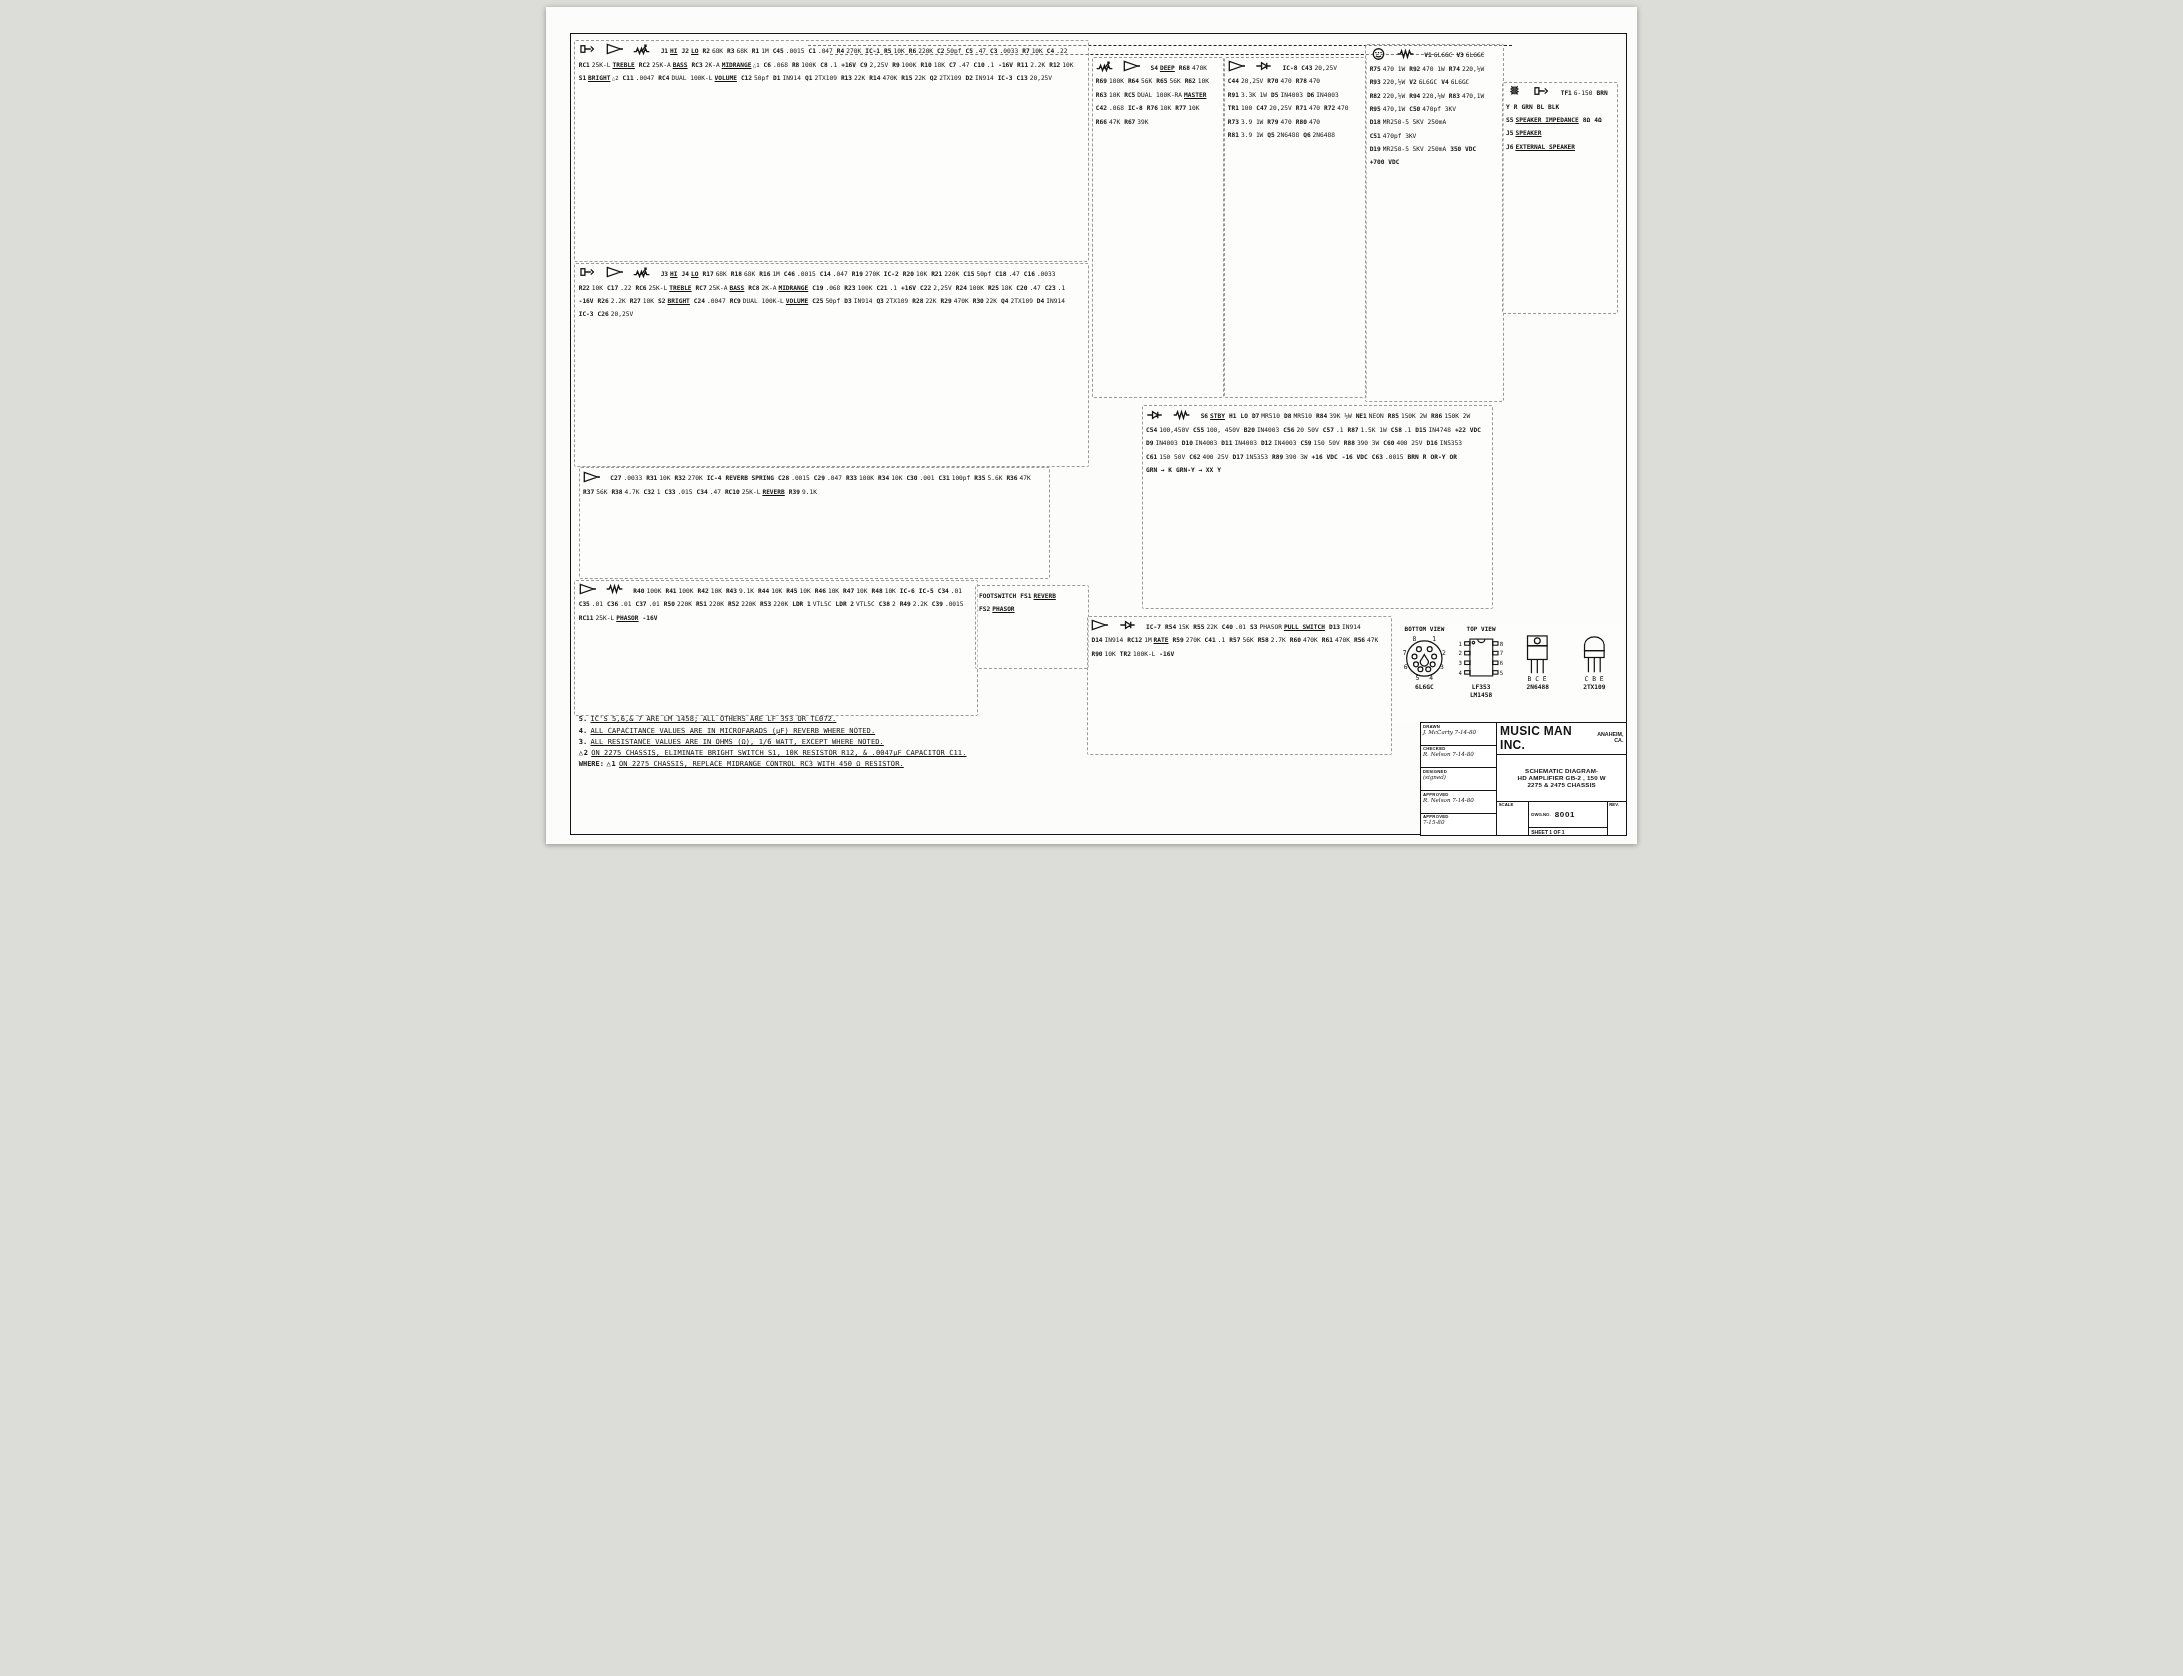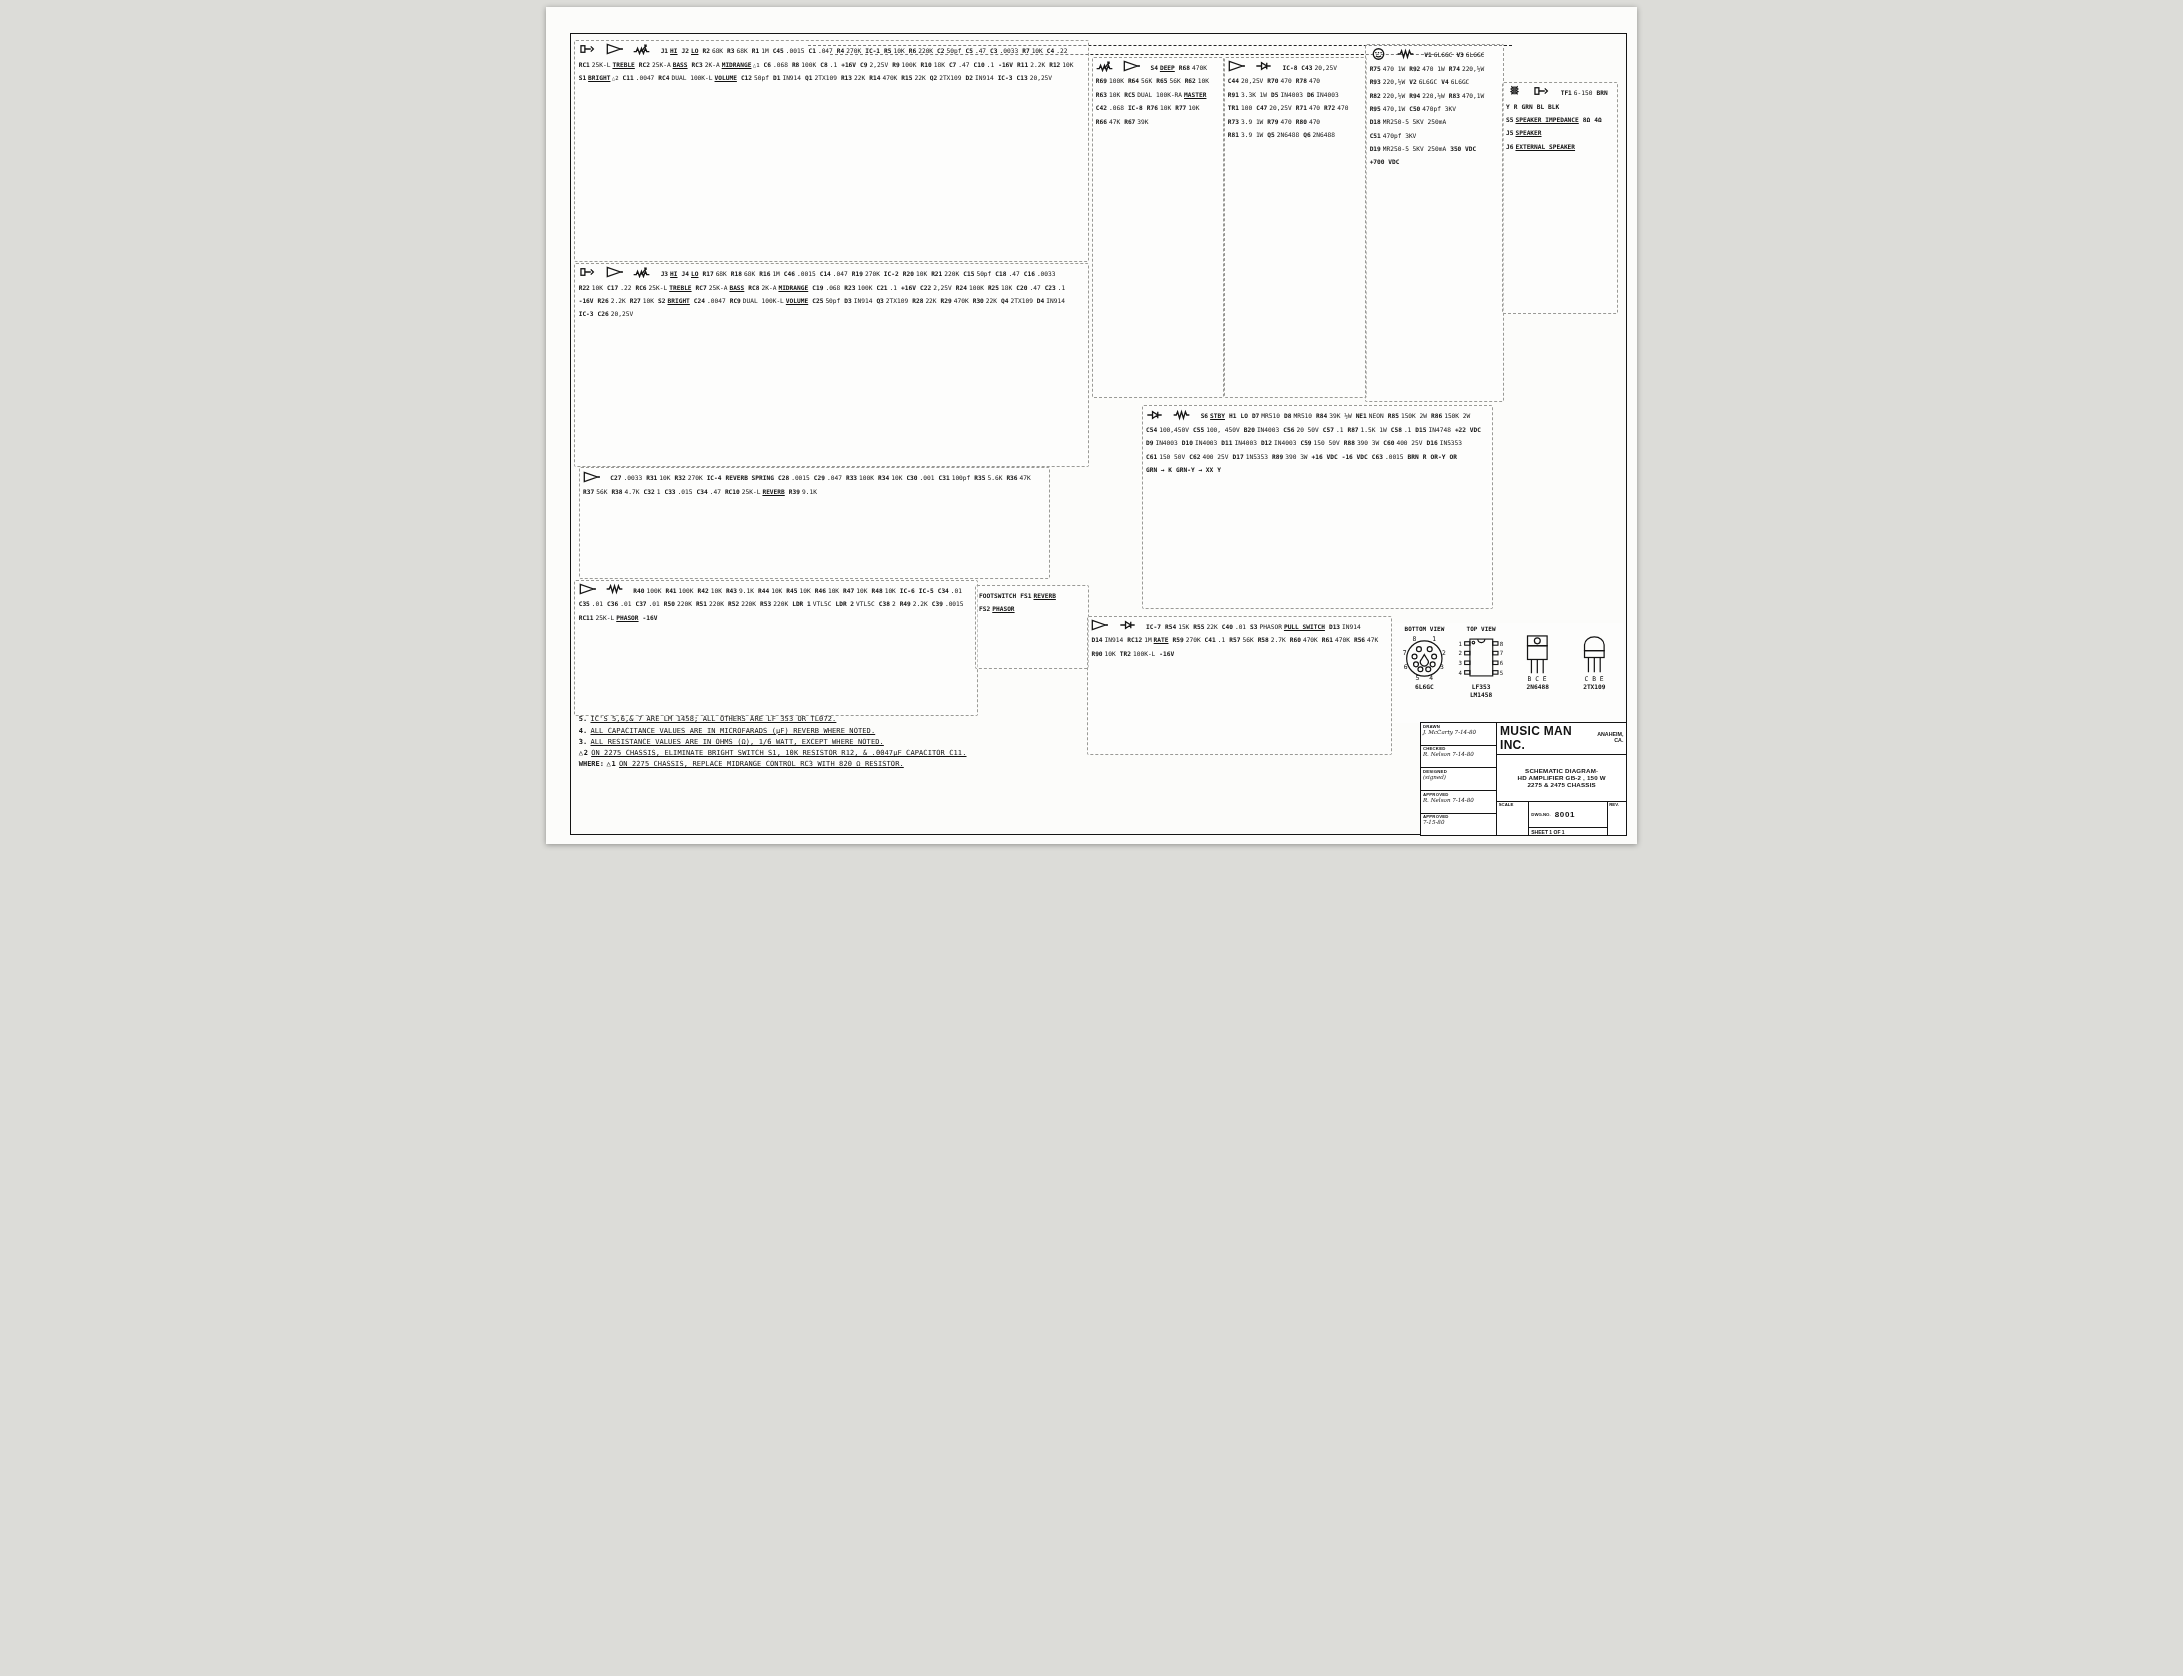--- a/index.html
+++ b/index.html
@@ -238,21 +238,21 @@
       
     <span class="chip"><span class="ref">IC-7</span></span><span class="chip"><span class="ref">R54</span><span class="val">15K</span></span><span class="chip"><span class="ref">R55</span><span class="val">22K</span></span><span class="chip"><span class="ref">C40</span><span class="val">.01</span></span><span class="chip"><span class="ref">S3</span><span class="val">PHASOR</span><span class="nm">PULL SWITCH</span></span><span class="chip"><span class="ref">D13</span><span class="val">IN914</span></span><span class="chip"><span class="ref">D14</span><span class="val">IN914</span></span><span class="chip"><span class="ref">RC12</span><span class="val">1M</span><span class="nm">RATE</span></span><span class="chip"><span class="ref">R59</span><span class="val">270K</span></span><span class="chip"><span class="ref">C41</span><span class="val">.1</span></span><span class="chip"><span class="ref">R57</span><span class="val">56K</span></span><span class="chip"><span class="ref">R58</span><span class="val">2.7K</span></span><span class="chip"><span class="ref">R60</span><span class="val">470K</span></span><span class="chip"><span class="ref">R61</span><span class="val">470K</span></span><span class="chip"><span class="ref">R56</span><span class="val">47K</span></span><span class="chip"><span class="ref">R90</span><span class="val">10K</span></span><span class="chip"><span class="ref">TR2</span><span class="val">100K-L</span></span><span class="chip"><span class="ref">-16V</span></span></span>
   </section>
 
   <div class="notes">
 
   <div class="note"><span class="num">5.</span><span class="txt">IC'S 5,6,&amp; 7 ARE LM 1458; ALL OTHERS ARE LF 353 OR TL072.</span></div>
       <div class="note"><span class="num">4.</span><span class="txt">ALL CAPACITANCE VALUES ARE IN MICROFARADS (μF) REVERB WHERE NOTED.</span></div>
       <div class="note"><span class="num">3.</span><span class="txt">ALL RESISTANCE VALUES ARE IN OHMS (Ω), 1/6 WATT, EXCEPT WHERE NOTED.</span></div>
       <div class="note"><span class="tri">2</span><span class="txt">ON 2275 CHASSIS, ELIMINATE BRIGHT SWITCH S1, 10K RESISTOR R12, &amp; .0047μF CAPACITOR C11.</span></div>
-      <div class="note"><span class="pfx">WHERE:</span><span class="tri">1</span><span class="txt">ON 2275 CHASSIS, REPLACE MIDRANGE CONTROL RC3 WITH 820 Ω RESISTOR.</span></div>
+      <div class="note"><span class="pfx">WHERE:</span><span class="tri">1</span><span class="txt">ON 2275 CHASSIS, REPLACE MIDRANGE CONTROL RC3 WITH 450 Ω RESISTOR.</span></div>
     </div>
 
   <div class="pinouts sec">
     <div class="pin-col">
       <div class="pin-head">BOTTOM VIEW</div>
       <div class="pin-fig">
         <svg viewBox="0 0 100 100">
           <circle class="ln" cx="50" cy="52" r="36"></circle>
           <path class="ln" d="M50,44 l6,10 a8,8 0 1 1 -12,0 Z"></path>
           <circle class="ln" cx="61" cy="33" r="5"></circle>

